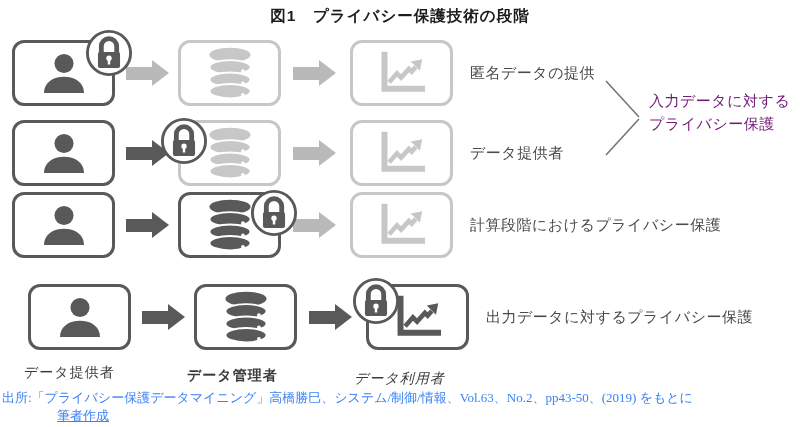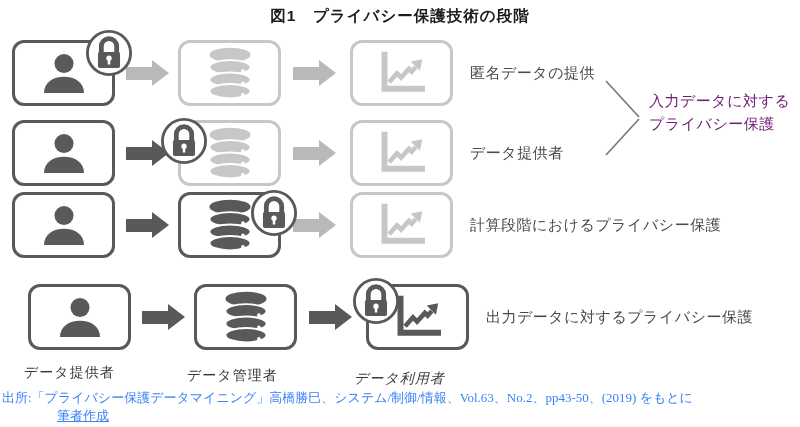--- a/index.html
+++ b/index.html
@@ -33,21 +33,21 @@
     position:absolute;left:470px;top:0;height:100%;display:flex;align-items:center;
     font-size:15px;color:#4a4a4a;letter-spacing:0.5px;white-space:nowrap;
   }
   .brace{position:absolute;left:604px;top:79px;}
   .group-label{
     position:absolute;left:649px;top:89px;font-size:15px;color:#701a75;
     line-height:23px;letter-spacing:0.5px;white-space:nowrap;
   }
   .col-label{position:absolute;font-size:14px;color:#3a3a3a;letter-spacing:1px;white-space:nowrap;}
   .col-provider{left:24px;top:364px;}
-  .col-manager{left:187px;top:367px;}
+  .col-manager{left:187px;top:367px;font-weight:bold;}
   .col-user{left:354px;top:370px;font-style:italic;}
   .source{
     position:absolute;font-family:"Liberation Serif","DejaVu Serif",serif;
     font-size:13px;color:#3b82f6;white-space:nowrap;
   }
   .source-1{left:2px;top:389px;}
   .source-2{left:57px;top:407px;text-decoration:underline;}
   .defs{position:absolute;width:0;height:0;overflow:hidden;}
 </style>
 </head>

